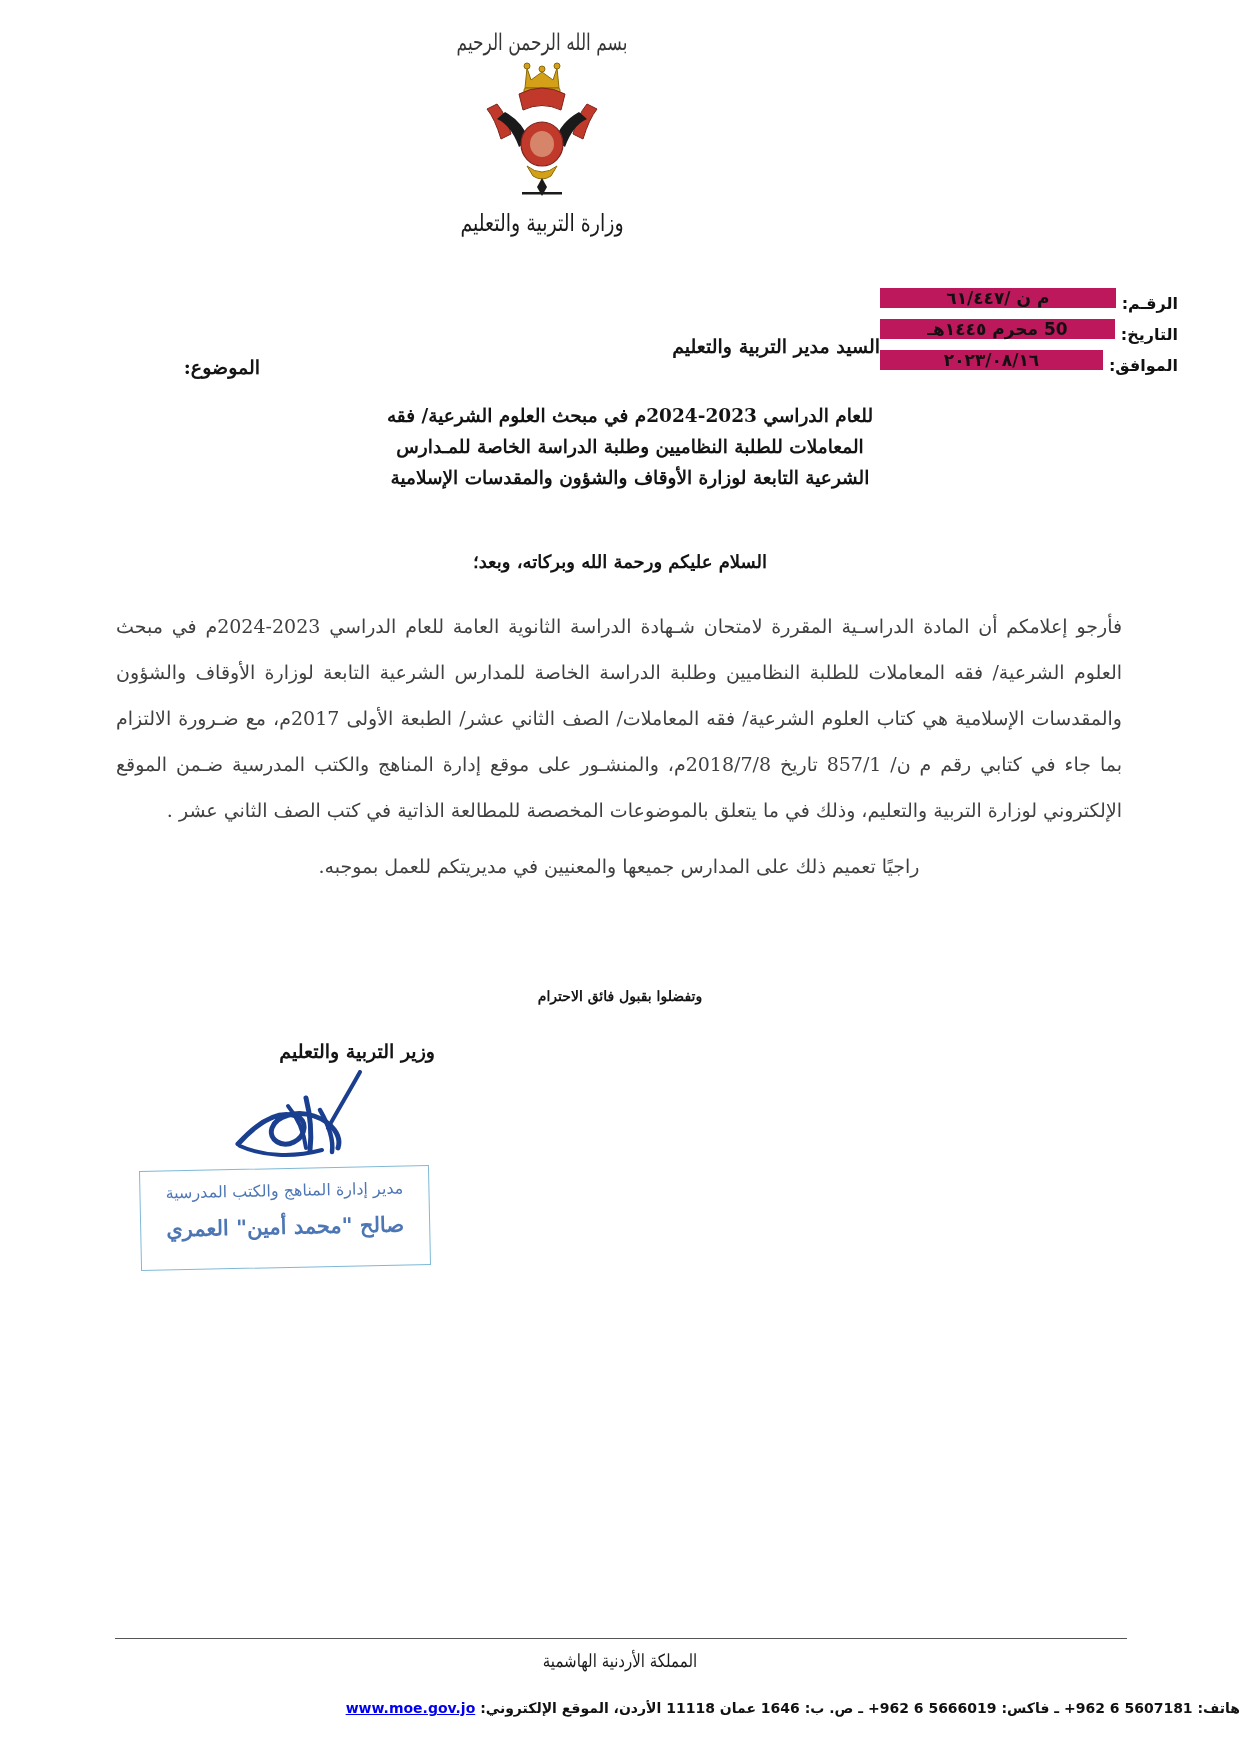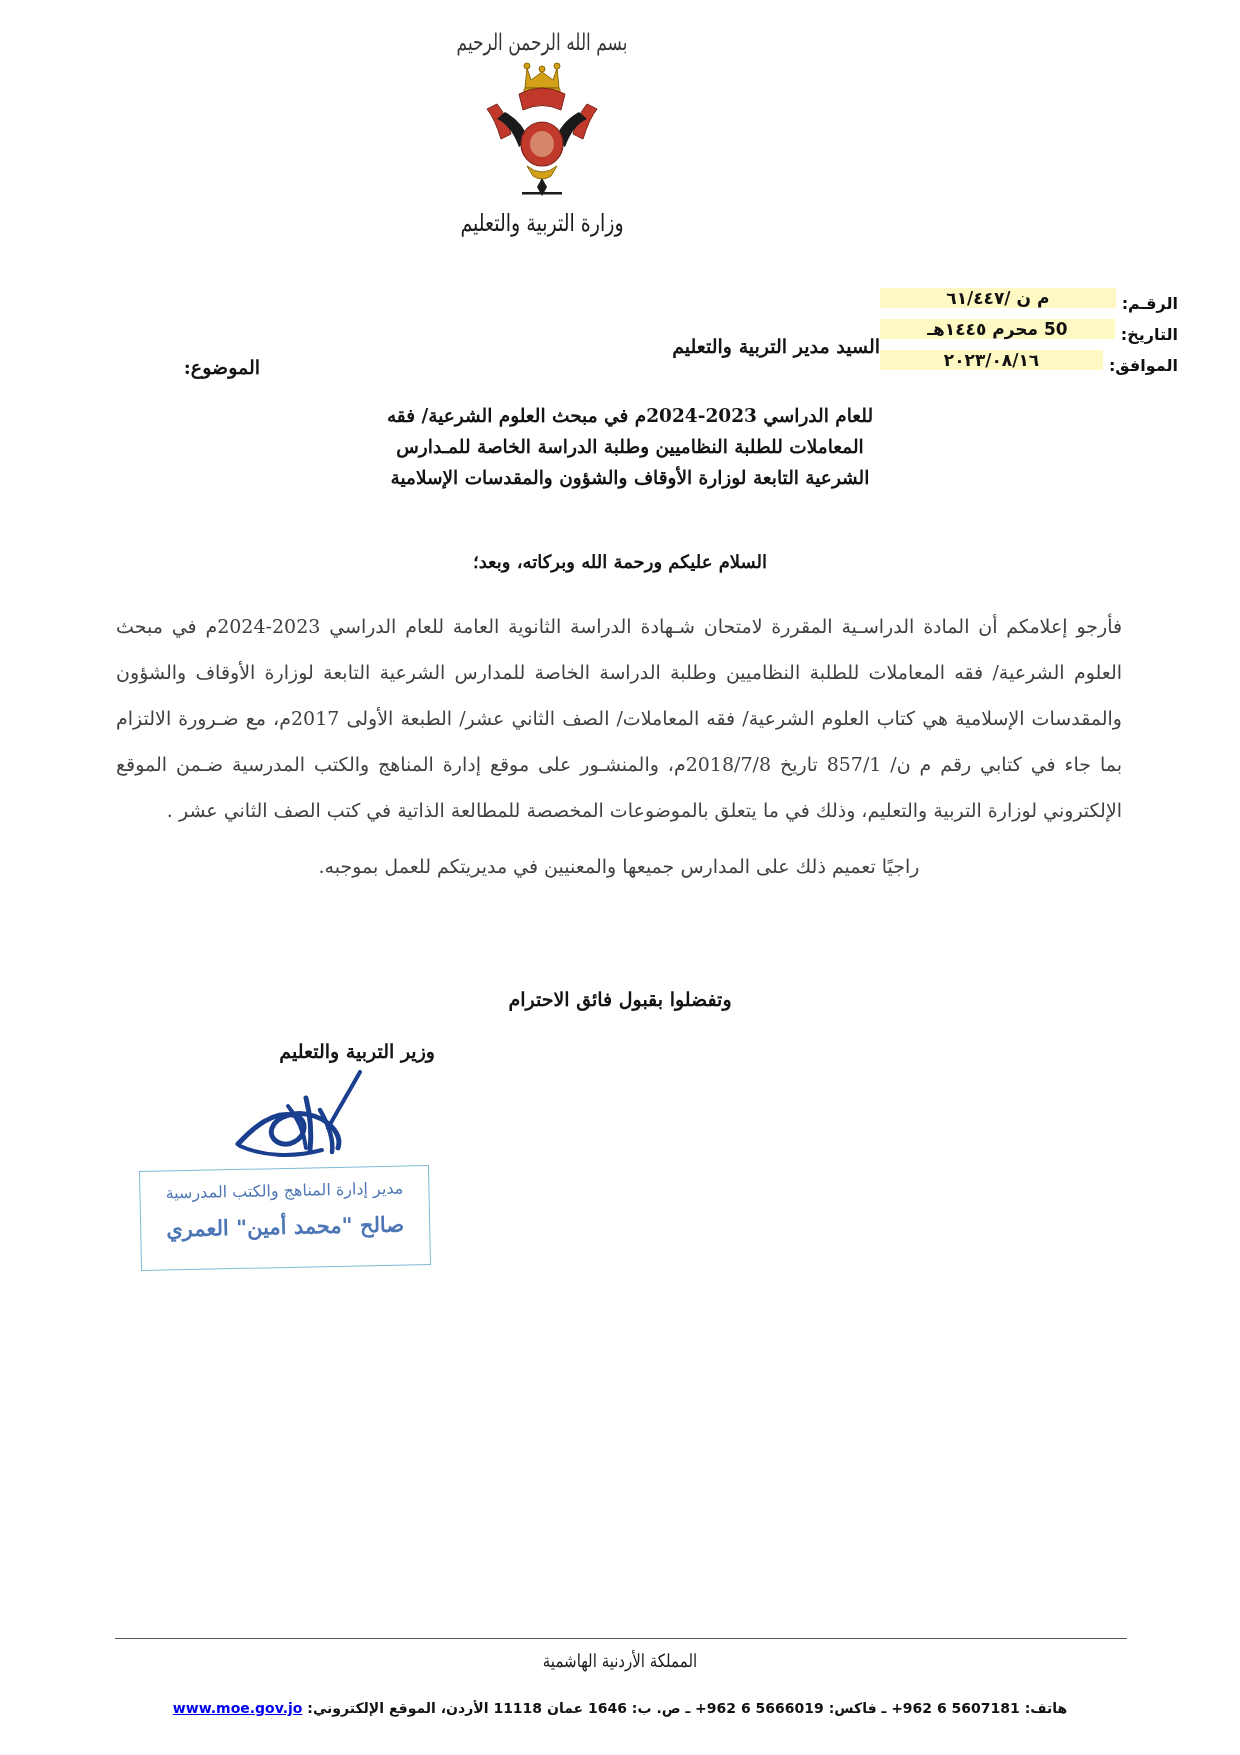--- a/index.html
+++ b/index.html
@@ -78,21 +78,21 @@
     border-bottom: 2px dotted #222;
     margin: 0 2px 6px 2px;
     height: 15px;
   }
   .ref-value {
     position: absolute;
     bottom: -3px;
     right: 0;
     left: 0;
     text-align: center;
-    background: #fef9c3;
+    background: #be185d;
     padding: 0 3px;
     font-size: 17px;
     letter-spacing: .5px;
   }
 
   
   .addressee {
     position: absolute;
     top: 335px;
     right: 360px;
@@ -146,21 +146,21 @@
   }
   .body-text p { margin: 0; }
   .body-text .p2 { margin-top: 10px; text-align: center; }
 
   .closing {
     position: absolute;
     top: 988px;
     right: 0;
     width: 1240px;
     text-align: center;
-    font-size: 19px;
+    font-size: 14px;
     font-weight: bold;
     font-family: "DejaVu Serif", "Liberation Serif", serif;
   }
 
   
   .signer {
     position: absolute;
     top: 1040px;
     right: 805px;
     font-size: 19px;
@@ -218,21 +218,21 @@
     font-family: "DejaVu Serif", "Liberation Serif", serif;
     font-size: 15px;
     color: #1a1a1a;
     transform: scaleY(1.2);
   }
   .footer-contact {
     position: absolute;
     top: 1700px;
     left: 0;
     width: 1240px;
-    text-align: center;
+    text-align: right;
     font-family: "DejaVu Sans", "Liberation Sans", sans-serif;
     font-size: 14px;
     font-weight: bold;
     color: #111;
     direction: rtl;
   }
   .footer-contact .url {
     text-decoration: underline;
     direction: ltr;
     display: inline-block;

